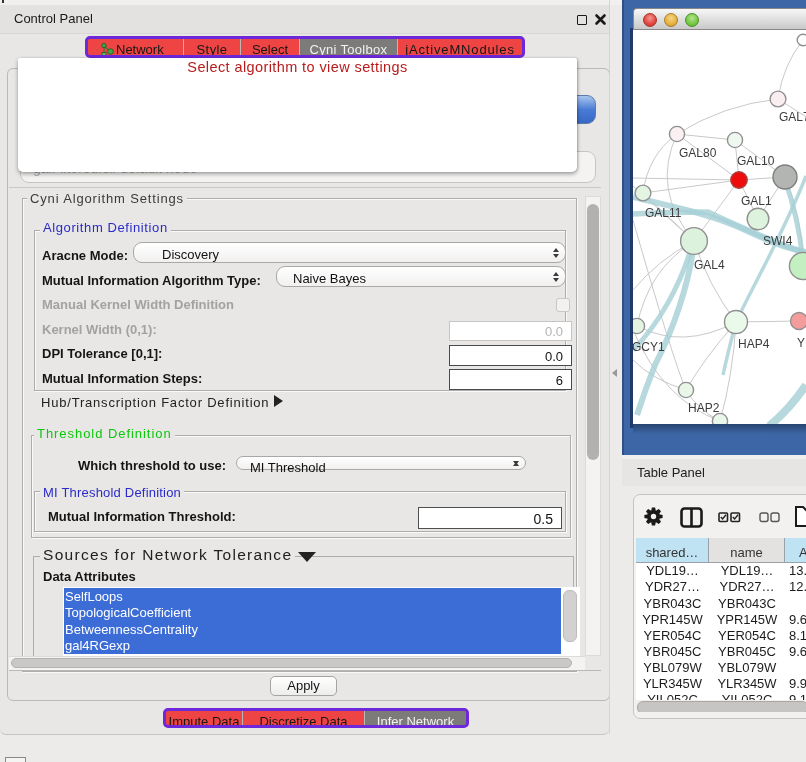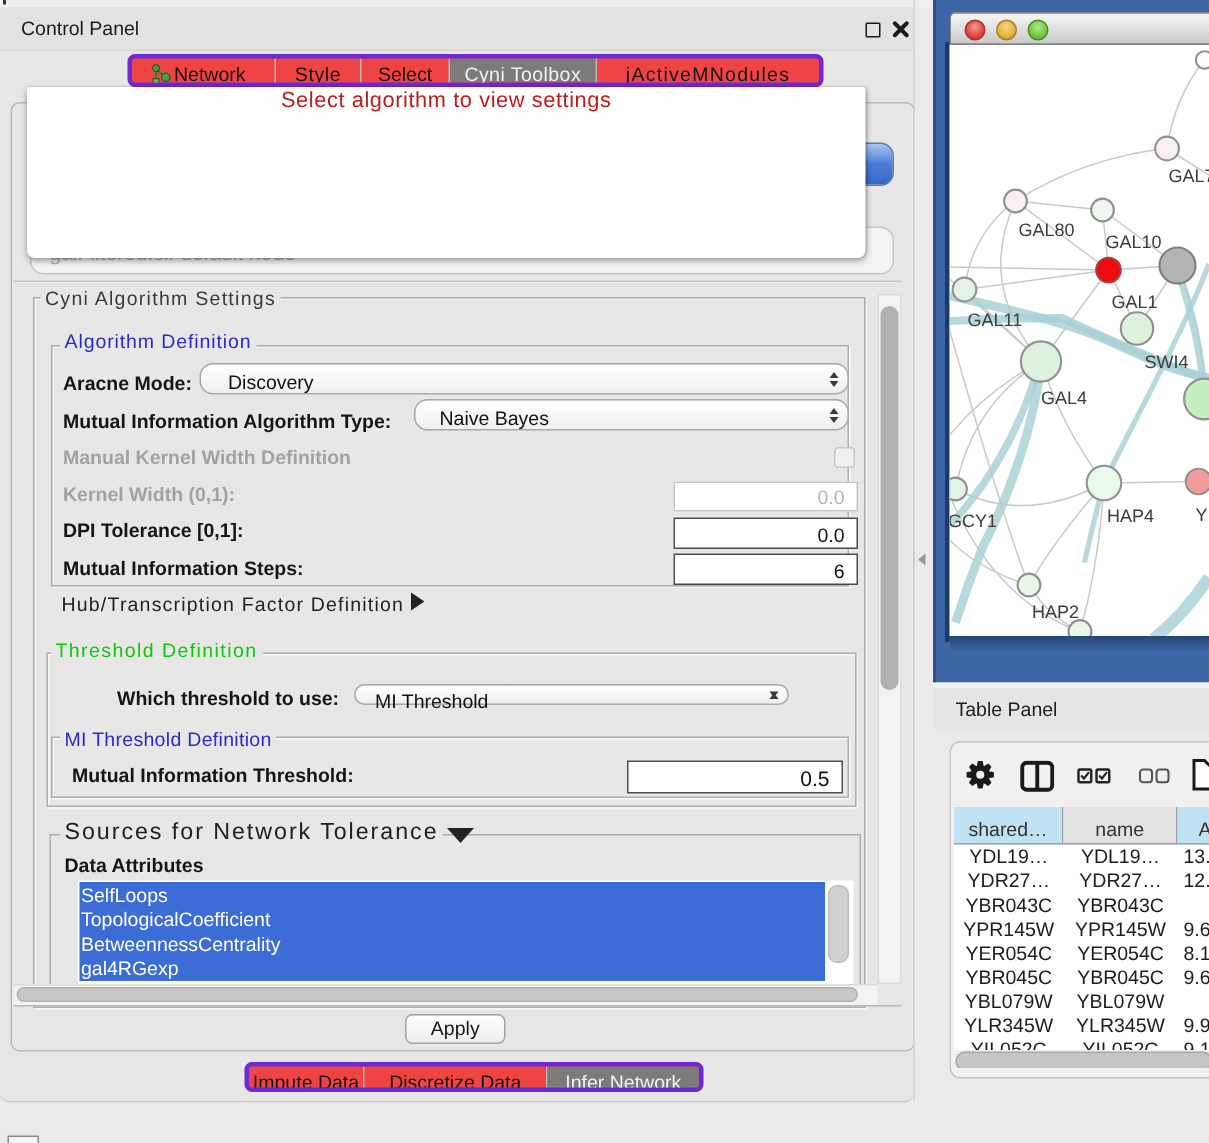--- a/index.html
+++ b/index.html
@@ -47,39 +47,39 @@
   <div style="width:96px;padding-left:28px;position:relative;text-align:left;">
     <svg style="position:absolute;left:13px;top:3px;" width="14" height="16" viewBox="0 0 14 16">
       <path d="M3 4 L8.5 9 M3 4 L3 12 L5 12" stroke="#2e7d32" stroke-width="1.2" fill="none"></path>
       <circle cx="3" cy="3.5" r="2.2" fill="#43a047" stroke="#1b5e20" stroke-width="0.8"></circle>
       <circle cx="9.5" cy="9.5" r="2.8" fill="#43a047" stroke="#1b5e20" stroke-width="0.8"></circle>
       <rect x="1" y="10.5" width="4" height="4" fill="#66bb6a" stroke="#1b5e20" stroke-width="0.8"></rect>
     </svg>Network</div>
   <div style="width:57px;letter-spacing:0.4px;">Style</div>
   <div style="width:59px;">Select</div>
   <div class="sel" style="width:98px;letter-spacing:0.3px;">Cyni Toolbox</div>
-  <div style="width:148px;letter-spacing:0.85px;">jActiveMNodules</div>
+  <div style="width:124px;letter-spacing:0.85px;">jActiveMNodules</div>
 </div>
 
 <div class="combo" style="left:20px;top:151px;width:576px;height:32px;background:#f4f3f2;border-color:#c6c5c4;">
   <div class="ctext" style="top:8px;color:#b0afae;left:12px;font-size:14px;">galFiltered.sif default node</div>
 </div>
 
 <div class="abs" style="left:560px;top:95px;width:36px;height:29px;border-radius:9px;background:linear-gradient(#a8c6ee,#4a7cd6 50%,#3668c6);border:1px solid #5a7aa8;box-sizing:border-box;"></div>
 
 <div class="group" style="left:22px;top:198px;width:555px;height:474px;"></div>
 <div class="gtitle" style="left:27px;top:190.5px;color:#3a3a39;letter-spacing:0.85px;">Cyni Algorithm Settings</div>
 <div class="abs" style="left:9px;top:187px;width:592px;height:1px;background:#c9c8c7;"></div>
 
 <div class="group" style="left:34px;top:230px;width:532px;height:161px;"></div>
 <div class="gtitle" style="left:40px;top:219.5px;color:#2a2ac8;letter-spacing:0.6px;">Algorithm Definition</div>
 
 <div class="lbl abs" style="left:42px;top:248px;">Aracne Mode:</div>
 <div class="combo" style="left:133px;top:242px;width:433px;height:21px;">
-  <div class="ctext" style="left:18px;top:3.5px;">Discovery</div>
+  <div class="ctext" style="left:28px;top:3.5px;">Discovery</div>
     <div class="stepper"></div>
 </div>
 <div class="lbl abs" style="left:42px;top:272.5px;">Mutual Information Algorithm Type:</div>
 <div class="combo" style="left:276px;top:266px;width:290px;height:21px;">
   <div class="ctext" style="left:16px;top:3.5px;">Naive Bayes</div>
     <div class="stepper"></div>
 </div>
 <div class="dlbl abs" style="left:42px;top:297px;">Manual Kernel Width Definition</div>
 <div class="abs" style="left:556px;top:298px;width:12px;height:12px;border:1px solid #c9c8c7;border-radius:3px;background:#f2f1f0;"></div>
 <div class="dlbl abs" style="left:42px;top:321.5px;">Kernel Width (0,1):</div>
@@ -103,21 +103,21 @@
 <div class="group" style="left:34px;top:491px;width:532px;height:41px;"></div>
 <div class="gtitle" style="left:40px;top:484.5px;color:#2a2ac8;letter-spacing:0.2px;">MI Threshold Definition</div>
 <div class="lbl abs" style="left:48px;top:508.5px;">Mutual Information Threshold:</div>
 <div class="field" style="left:418px;top:507px;width:144px;height:22px;border:1px solid #4f4f4f;color:#111;padding:3px 8px 0 0;font-size:14px;">0.5</div>
 
 <div class="abs" style="left:33px;top:556px;width:541px;height:100px;border:1px solid #aeadac;border-bottom:none;box-sizing:border-box;"></div>
 <div class="gtitle" style="left:40px;top:546px;color:#202020;font-size:15.5px;letter-spacing:1.3px;">Sources for Network Tolerance</div>
 <div class="abs" style="left:298px;top:552px;width:0;height:0;border-left:9px solid transparent;border-right:9px solid transparent;border-top:10px solid #222;"></div>
 <div class="abs lbl" style="left:43px;top:569px;">Data Attributes</div>
 
-<div class="abs" style="left:52px;top:587px;width:517px;height:69px;background:#fff;overflow:hidden;">
+<div class="abs" style="left:63px;top:587px;width:517px;height:69px;background:#fff;overflow:hidden;">
   <div style="position:absolute;left:1px;top:1px;width:497px;height:66px;background:#3c6cd6;"></div>
   <div style="position:absolute;left:2px;top:2px;font-size:13px;color:#fff;line-height:16.3px;">SelfLoops<br>TopologicalCoefficient<br>BetweennessCentrality<br>gal4RGexp</div>
   <div style="position:absolute;left:500px;top:3px;width:12px;height:50px;background:#d2d1d0;border:1px solid #bdbcbb;border-radius:6px;"></div>
 </div>
 
 <div class="abs" style="left:585px;top:196px;width:16px;height:460px;background:#f4f3f2;border:1px solid #dcdbda;box-sizing:border-box;"></div>
 <div class="abs" style="left:587px;top:204px;width:12px;height:256px;background:#b2b1b0;border-radius:6px;"></div>
 <div class="abs" style="left:9px;top:656px;width:576px;height:14px;background:#f4f3f2;border-top:1px solid #dcdbda;box-sizing:border-box;"></div>
 <div class="abs" style="left:11px;top:658px;width:561px;height:10px;background:#c9c8c7;border:1px solid #b3b2b1;border-radius:5px;box-sizing:border-box;"></div>
 <div class="abs" style="left:9px;top:670px;width:592px;height:1px;background:#b9b8b7;"></div>

